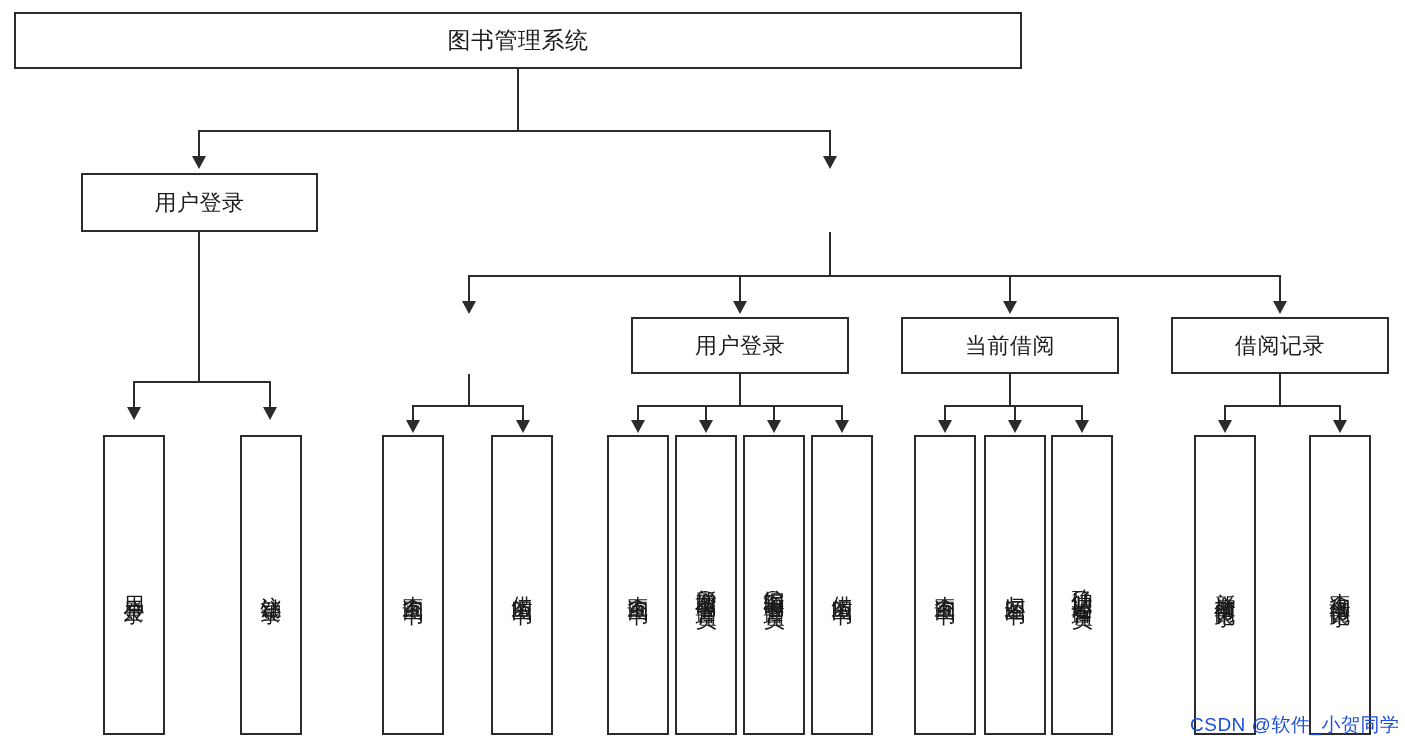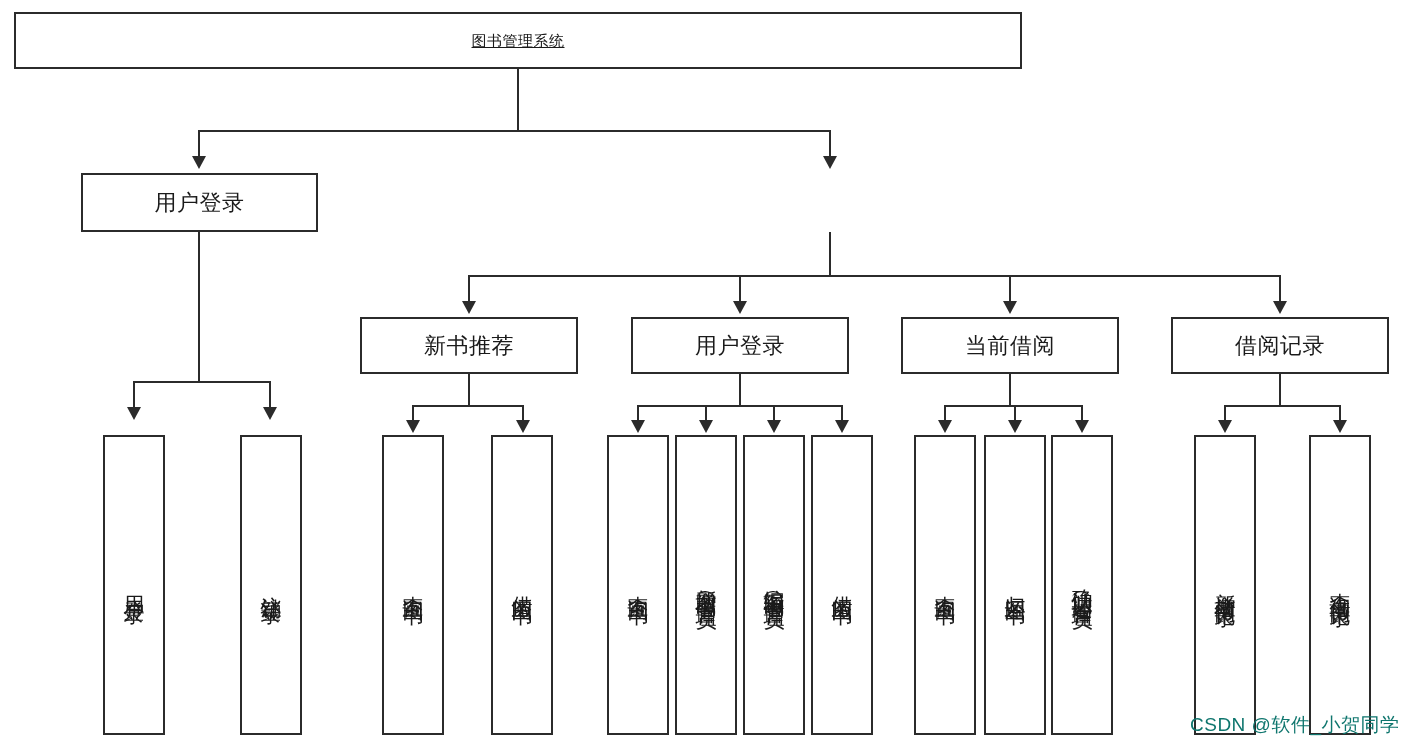--- a/index.html
+++ b/index.html
@@ -32,22 +32,21 @@
     text-align: center;
     line-height: 1.32;
     white-space: nowrap;
   }
   
   .node.h .label {
     font-size: 22px;
     letter-spacing: 0.5px;
   }
   .node.root .label {
-    font-size: 15px;
-    text-decoration: underline;
+    font-size: 23px;
   }
   
   .node.v {
     align-items: center;
     justify-content: center;
     padding: 6px 0;
   }
   .node.v .label {
     writing-mode: vertical-rl;
     text-orientation: upright;
@@ -65,21 +64,21 @@
   .arrow {
     position: absolute;
     width: 0;
     height: 0;
     border-left: 7px solid transparent;
     border-right: 7px solid transparent;
     border-top: 13px solid #2b2b2b;
   }
   .watermark {
     position: absolute;
-    color: #0f766e;
+    color: #1d4ed8;
     font-size: 19px;
     white-space: nowrap;
     user-select: none;
     letter-spacing: 0.5px;
   }
 </style>
 </head>
 <body>
 
 <div id="canvas">
@@ -111,23 +110,20 @@
   <div class="edge hline" style="left:468px; top:275px; width:812px;"></div>
   <div class="edge vline" style="left:468px; top:275px; height:28px;"></div>
   <div class="arrow" style="left:462px; top:301px;"></div>
   <div class="edge vline" style="left:739px; top:275px; height:28px;"></div>
   <div class="arrow" style="left:733px; top:301px;"></div>
   <div class="edge vline" style="left:1009px; top:275px; height:28px;"></div>
   <div class="arrow" style="left:1003px; top:301px;"></div>
   <div class="edge vline" style="left:1279px; top:275px; height:28px;"></div>
   <div class="arrow" style="left:1273px; top:301px;"></div>
 
-  <div class="node h" style="left:360px; top:317px; width:218px; height:57px;">
-    <span class="label">新书推荐</span>
-  </div>
   <div class="node h" style="left:631px; top:317px; width:218px; height:57px;">
     <span class="label">用户登录</span>
   </div>
   <div class="node h" style="left:1171px; top:317px; width:218px; height:57px;">
     <span class="label">借阅记录</span>
   </div>
   <div class="node h" style="left:901px; top:317px; width:218px; height:57px;">
     <span class="label">当前借阅</span>
   </div>
 

